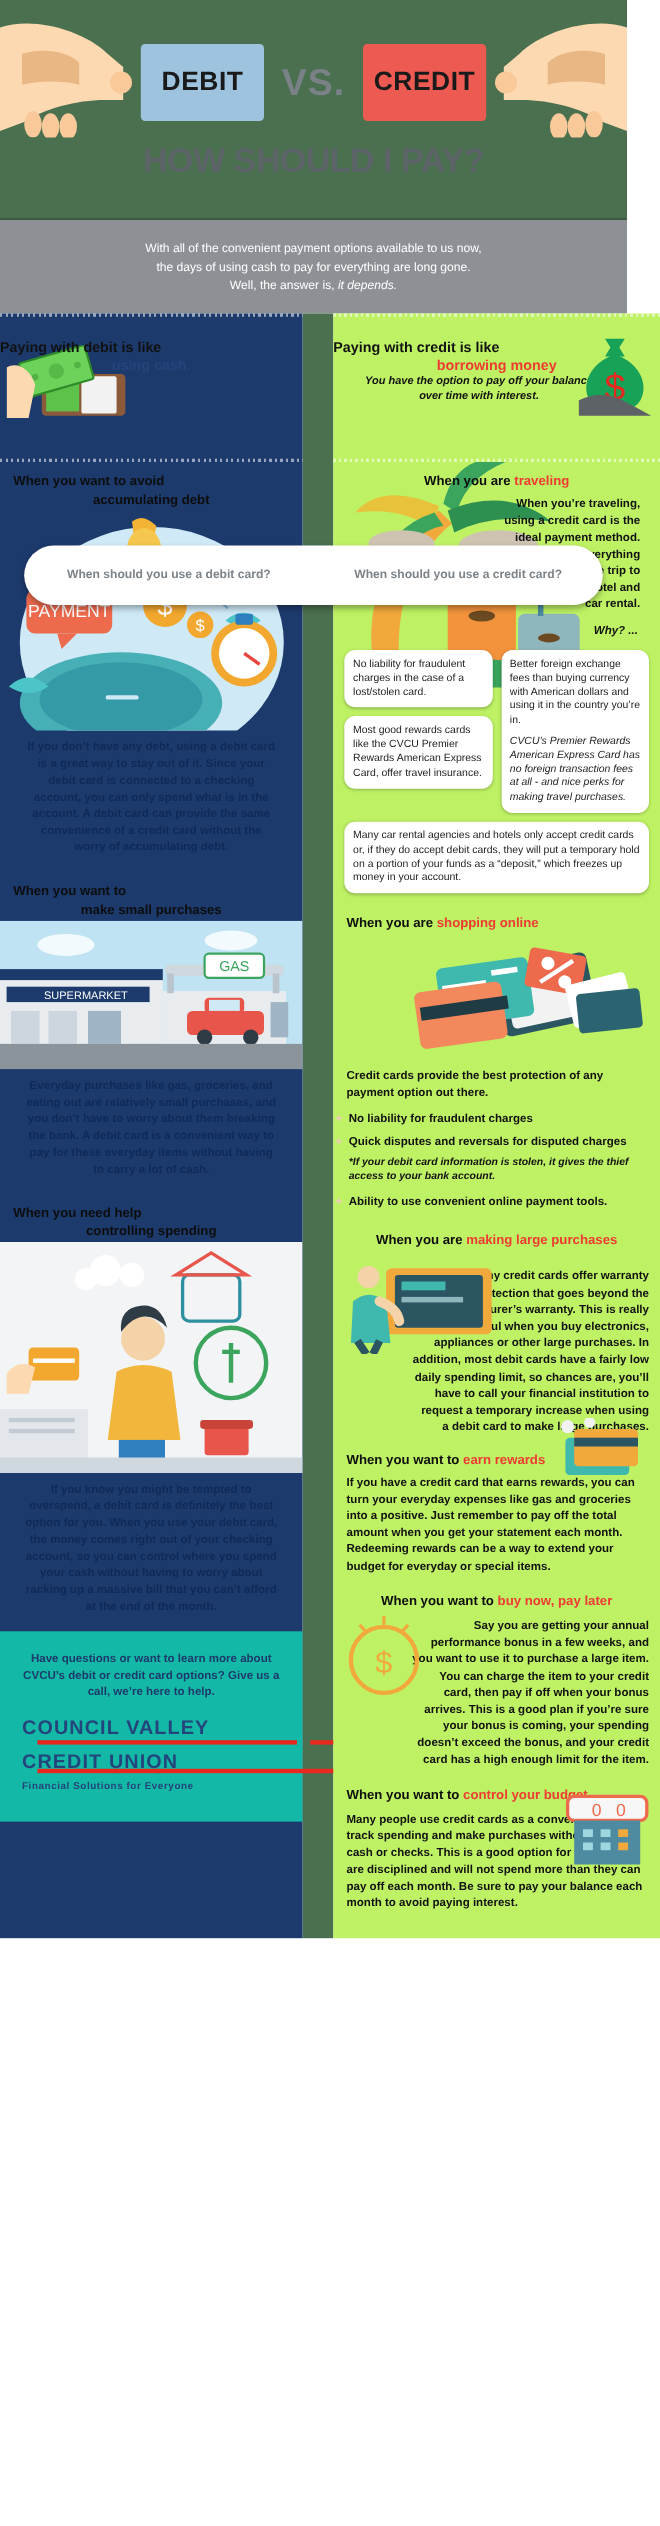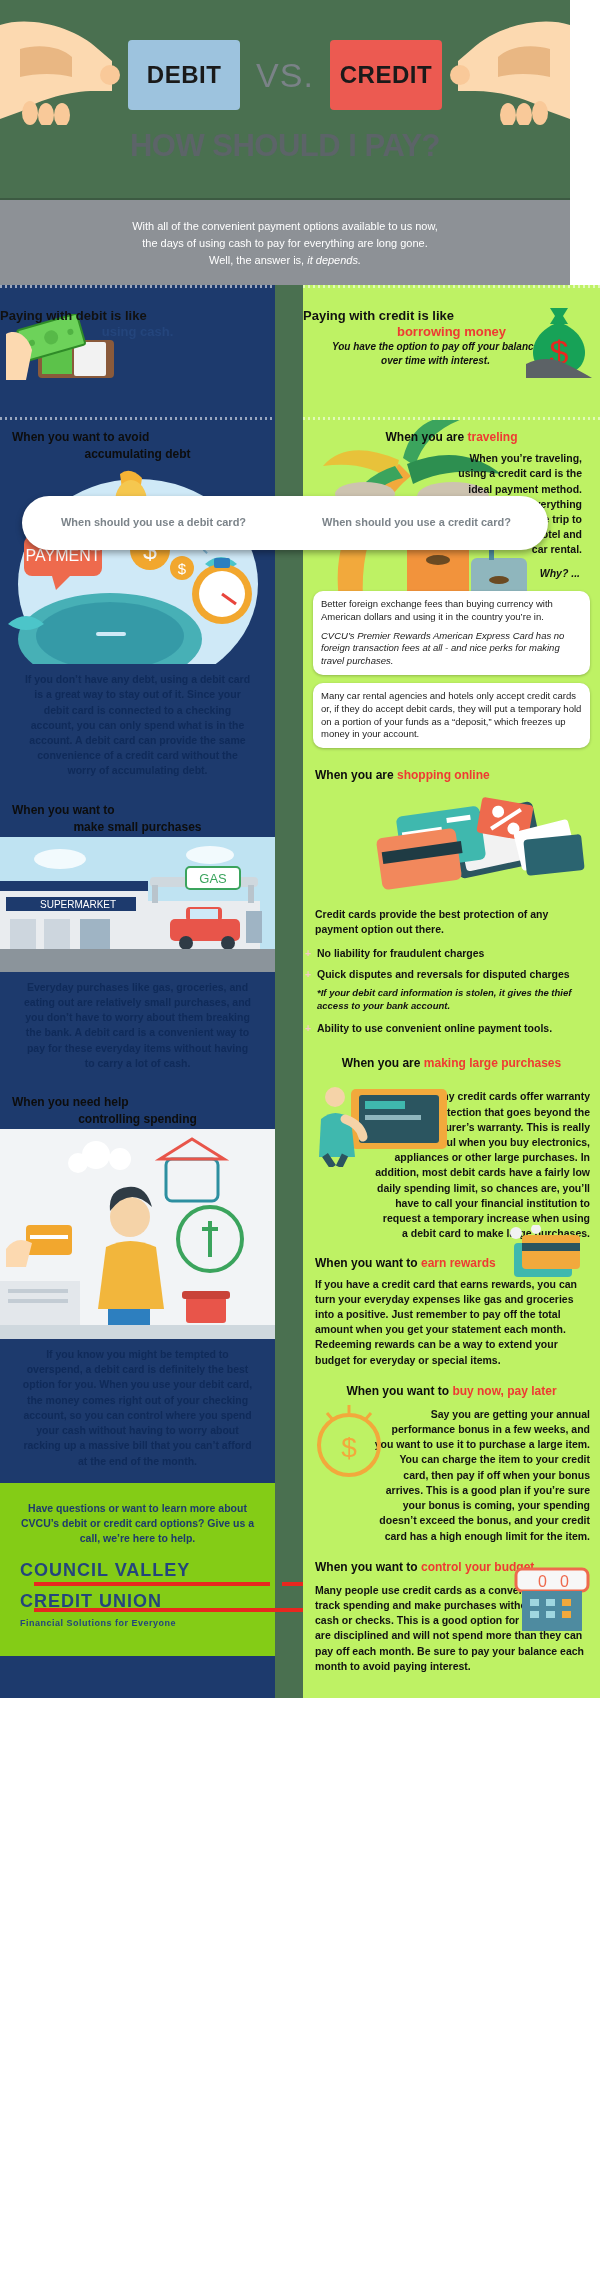--- a/index.html
+++ b/index.html
@@ -28,21 +28,21 @@
   .hand svg { display:block; }
   .card-chip {
     display: flex; align-items: center; justify-content: center;
     font-weight: bold; font-size: 24px; color: #1a1a1a;
     border-radius: 4px;
     letter-spacing: 0.5px;
   }
   .card-debit { background: #9dc3de; width: 112px; height: 70px; margin-left:-22px; z-index:3; position:relative;}
   .card-credit{ background: #ec5a51; width: 112px; height: 70px; margin-right:-22px; z-index:3; position:relative;}
   .vs {
-    font-size: 34px; font-weight: normal; color: #7a8287;
+    font-size: 34px; font-weight: bold; color: #7a8287;
     padding: 0 16px; letter-spacing: 1px;
   }
   .hero-sub {
     position: absolute; top: 128px; left: 0; right: 0;
     text-align: center;
     font-size: 31px; font-weight: bold;
     color: #5c6468;
     letter-spacing: -0.5px;
   }
   .hero-rule { position:absolute; bottom:0; left:0; right:0; height:2px; background:#3c5a42; }
@@ -125,21 +125,21 @@
   ul.plus li {
     position: relative; font-size:10.5px; font-weight:bold;
     color:#111; line-height:1.4; margin-bottom:7px;
   }
   ul.plus li::before {
     content:"+"; position:absolute; left:-12px; top:0; color:#f4c9c7; font-weight:bold;
   }
   .note-ital { font-size:9.5px; font-style:italic; font-weight:bold; color:#111; margin:-2px 0 8px 2px; line-height:1.35; }
 
   
-  .footer { background:#84cc16; padding: 18px 20px 26px; position: relative; }
+  .footer { background:#14b8a6; padding: 18px 20px 26px; position: relative; }
   .foot-text {
     color:#1d3a6d; font-size:10.5px; font-weight:bold; line-height:1.45; text-align:center;
   }
   .logo { margin-top: 14px; position:relative; height: 70px; }
   .logo-line1, .logo-line2, .logo-tag { color:#24457c; font-weight:bold; letter-spacing:1px; }
   .logo-line1 { font-size:18px; }
   .logo-line2 { font-size:18px; margin-top: 10px;}
   .logo-tag   { font-size:9px; margin-top:6px; letter-spacing:0.5px;}
   .rule-red { height:4px; background:#e8271f; }
   .rule-a { position:absolute; top:22px;  left:14px; width:236px; }
@@ -372,20 +372,24 @@
             <span class="ghost-red">traveling</span>
           </div>
           <div class="body-red" style="text-align:right;padding:4px 6px 0 140px;">When you’re traveling, using a credit card is the ideal payment method. This goes for everything from booking the trip to paying for your hotel and car rental.</div>
           <div class="body-red" style="text-align:right;font-style:italic;padding:8px 8px 4px 0;">Why? ...</div>
         </div>
       </div>
 
       <div class="bubbles">
         <div class="brow">
           <div style="flex:1;">
+            <div class="bubble" style="margin-bottom:8px;">No liability for fraudulent charges in the case of a lost/stolen card.</div>
+            <div class="bubble">Most good rewards cards like the CVCU Premier Rewards American Express Card, offer travel insurance.</div>
+          </div>
+          <div style="flex:1;">
             <div class="bubble">
               <span>Better foreign exchange fees than buying currency with American dollars and using it in the country you’re in.</span>
               <i>CVCU’s Premier Rewards American Express Card has no foreign transaction fees at all - and nice perks for making travel purchases.</i>
             </div>
           </div>
         </div>
         <div class="bubble">Many car rental agencies and hotels only accept credit cards or, if they do accept debit cards, they will put a temporary hold on a portion of your funds as a “deposit,” which freezes up money in your account.</div>
       </div>
 
       <div class="sec">

